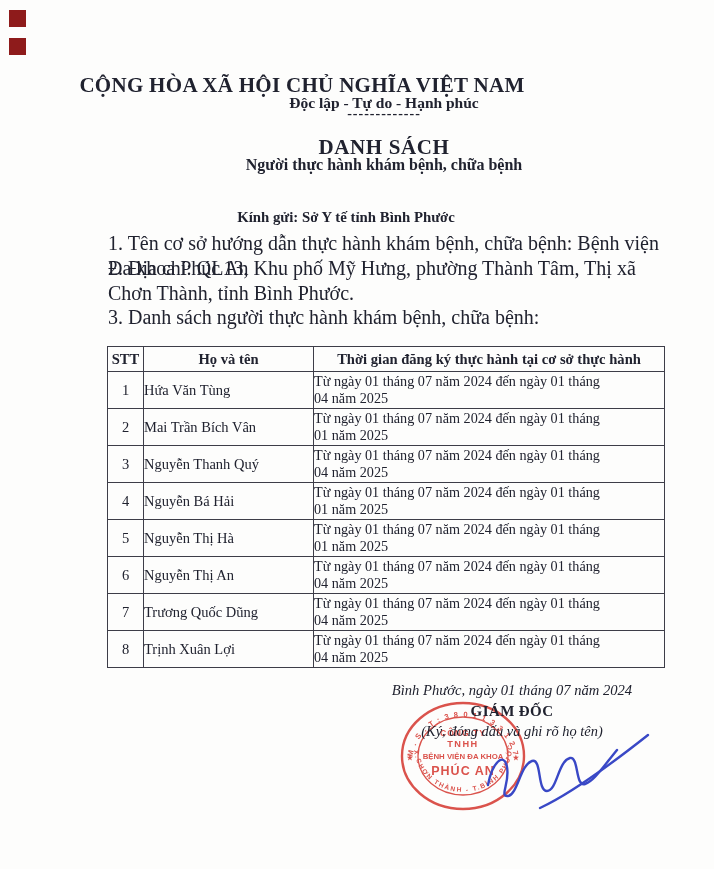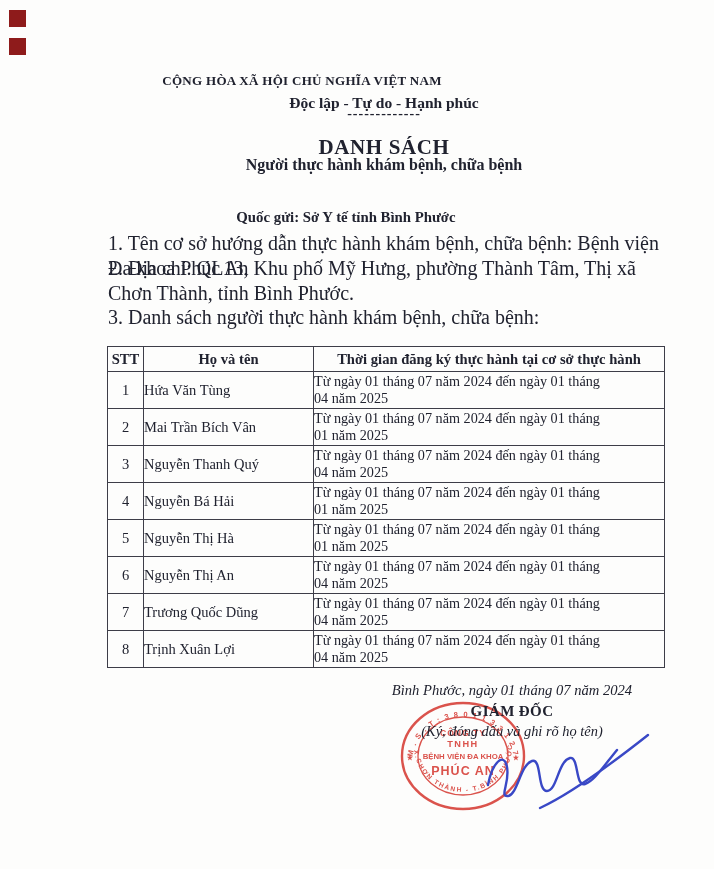--- a/index.html
+++ b/index.html
@@ -6,21 +6,21 @@
   body{width:714px;height:869px;background:#ffffff;}
   .page{position:relative;width:714px;height:869px;background:#fdfdfc;overflow:hidden;
         font-family:"Liberation Serif", serif;color:#20222f;}
   .abs{position:absolute;}
   .center{text-align:center;}
   .bold{font-weight:bold;}
   .italic{font-style:italic;}
 
   .corner-mark{position:absolute;left:9px;width:17px;height:17px;background:#8e1b1b;}
 
-  .motto1{top:73px;left:0;width:604px;font-size:13px;letter-spacing:.3px;}
+  .motto1{top:73px;left:0;width:604px;font-size:21px;letter-spacing:.3px;}
   .motto2{top:94px;left:52px;width:664px;font-size:15.5px;}
   .motto-sep{top:106px;left:52px;width:664px;font-size:14px;font-weight:bold;letter-spacing:1px;}
   .doc-title{top:135px;left:54px;width:660px;font-size:21px;letter-spacing:.6px;}
   .doc-subtitle{top:156px;left:54px;width:660px;font-size:16px;}
   .salutation{top:209px;left:0;width:692px;font-size:14.8px;}
 
   .para{left:108px;width:552px;font-size:20px;line-height:25px;}
   .p1{top:231px;}
   .p2{top:256px;}
   .p3{top:305px;}
@@ -53,21 +53,21 @@
   <div class="corner-mark" style="top:10px;"></div>
   <div class="corner-mark" style="top:38px;"></div>
 
   <div class="abs center bold motto1">CỘNG HÒA XÃ HỘI CHỦ NGHĨA VIỆT NAM</div>
   <div class="abs center bold motto2">Độc lập - Tự do - Hạnh phúc</div>
   <div class="abs center motto-sep">-------------</div>
 
   <div class="abs center bold doc-title">DANH SÁCH</div>
   <div class="abs center bold doc-subtitle">Người thực hành khám bệnh, chữa bệnh</div>
 
-  <div class="abs center bold salutation">Quốc gửi: Sở Y tế tỉnh Bình Phước</div>
+  <div class="abs center bold salutation">Kính gửi: Sở Y tế tỉnh Bình Phước</div>
 
   <div class="abs para p1">1. Tên cơ sở hướng dẫn thực hành khám bệnh, chữa bệnh: Bệnh viện Đa khoa Phúc An</div>
   <div class="abs para p2">2. Địa chỉ: QL13, Khu phố Mỹ Hưng, phường Thành Tâm, Thị xã Chơn Thành, tỉnh Bình Phước.</div>
   <div class="abs para p3">3. Danh sách người thực hành khám bệnh, chữa bệnh:</div>
 
   <table class="list">
     <colgroup>
       <col style="width:36px">
         <col style="width:170px">
         <col style="width:351px">

